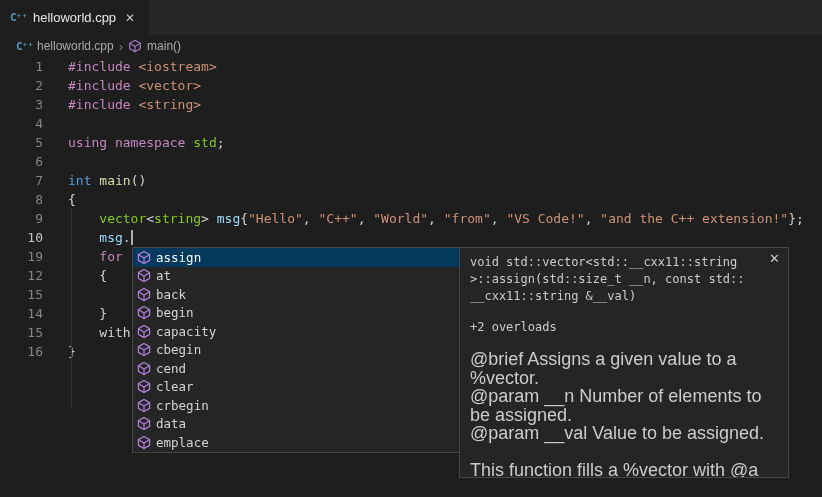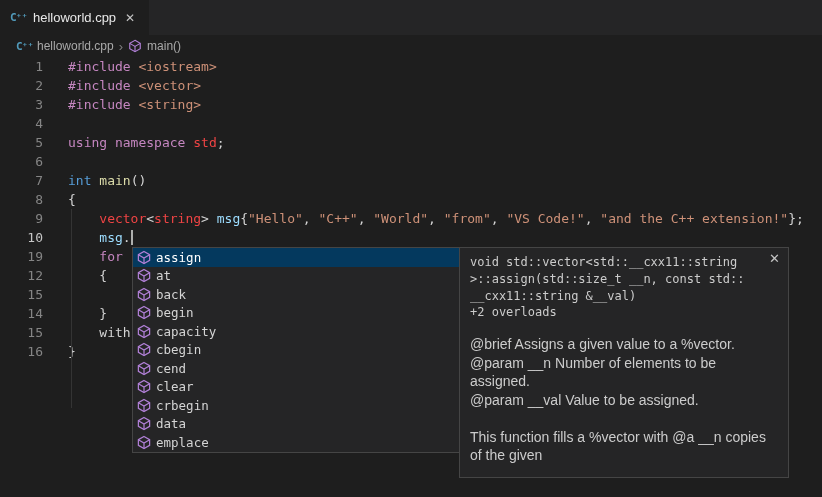--- a/index.html
+++ b/index.html
@@ -29,43 +29,43 @@
     font-family:"DejaVu Sans Mono","Liberation Mono", monospace; font-size:13px; }
   .indent-guide { position:absolute; left:71px; top:152px; width:1px; height:199px; background:#343434; }
   .code-line { display:flex; height:19px; line-height:19px; white-space:pre; }
   .line-number { display:inline-block; width:43px; text-align:right; color:#858585;
     flex:0 0 43px; user-select:none; }
   .line-number.active { color:#c6c6c6; }
   .line-code { margin-left:25px; }
   .tk-kw   { color:#C586C0; }
   .tk-kwb  { color:#569CD6; }
   .tk-fn   { color:#DCDCAA;text-align:center; }
-  .tk-type { color:#ef4444; }
+  .tk-type { color:#84cc16; }
   .tk-var  { color:#9CDCFE; }
   .tk-str  { color:#CE9178; }
   .tk-d    { color:#D4D4D4; }
   .cursor { display:inline-block; width:2px; height:15px; background:#aeafad;
     vertical-align:middle; margin-top:-2px; }
 
   
   .suggest { position:absolute; left:132px; top:247px; display:flex; align-items:flex-start; }
   .suggest-list { width:328px; background:#252526; border:1px solid #454545; }
   .suggest-item { display:flex; align-items:center; height:18.5px; padding-left:3px;
     cursor:pointer; font-family:"DejaVu Sans Mono","Liberation Mono", monospace;
     font-size:12.5px; color:#d4d4d4; }
   .suggest-item.selected { background:#04395e; color:#ffffff; }
   .suggest-item .method-svg { flex:0 0 16px; width:15px; height:15px; margin-right:4px; }
 
   .suggest-docs { position:relative; width:330px; height:231px; margin-left:-1px;
     background:#252526; border:1px solid #454545; padding:6px 10px; overflow:hidden; }
   .docs-signature { font-family:"DejaVu Sans Mono","Liberation Mono", monospace;
     font-size:12px; line-height:17px; color:#cccccc; white-space:pre; }
-  .docs-overloads { font-family:"DejaVu Sans Mono","Liberation Mono", monospace;
+  .docs-overloads { margin-top:15px; font-family:"DejaVu Sans Mono","Liberation Mono", monospace;
     font-size:12px; color:#cccccc; }
-  .docs-text { margin-top:16px; font-size:14px; line-height:18.5px; color:#cccccc; }
+  .docs-text { margin-top:16px; font-size:18px; line-height:18.5px; color:#cccccc; }
   .doc-blank { height:18.5px; }
   .docs-close { position:absolute; top:3px; right:8px; color:#c5c5c5; font-size:13px; cursor:pointer; }
 </style>
 </head>
 <body>
 
 <div class="app">
 
   <div class="tabbar">
     <div class="tab">

